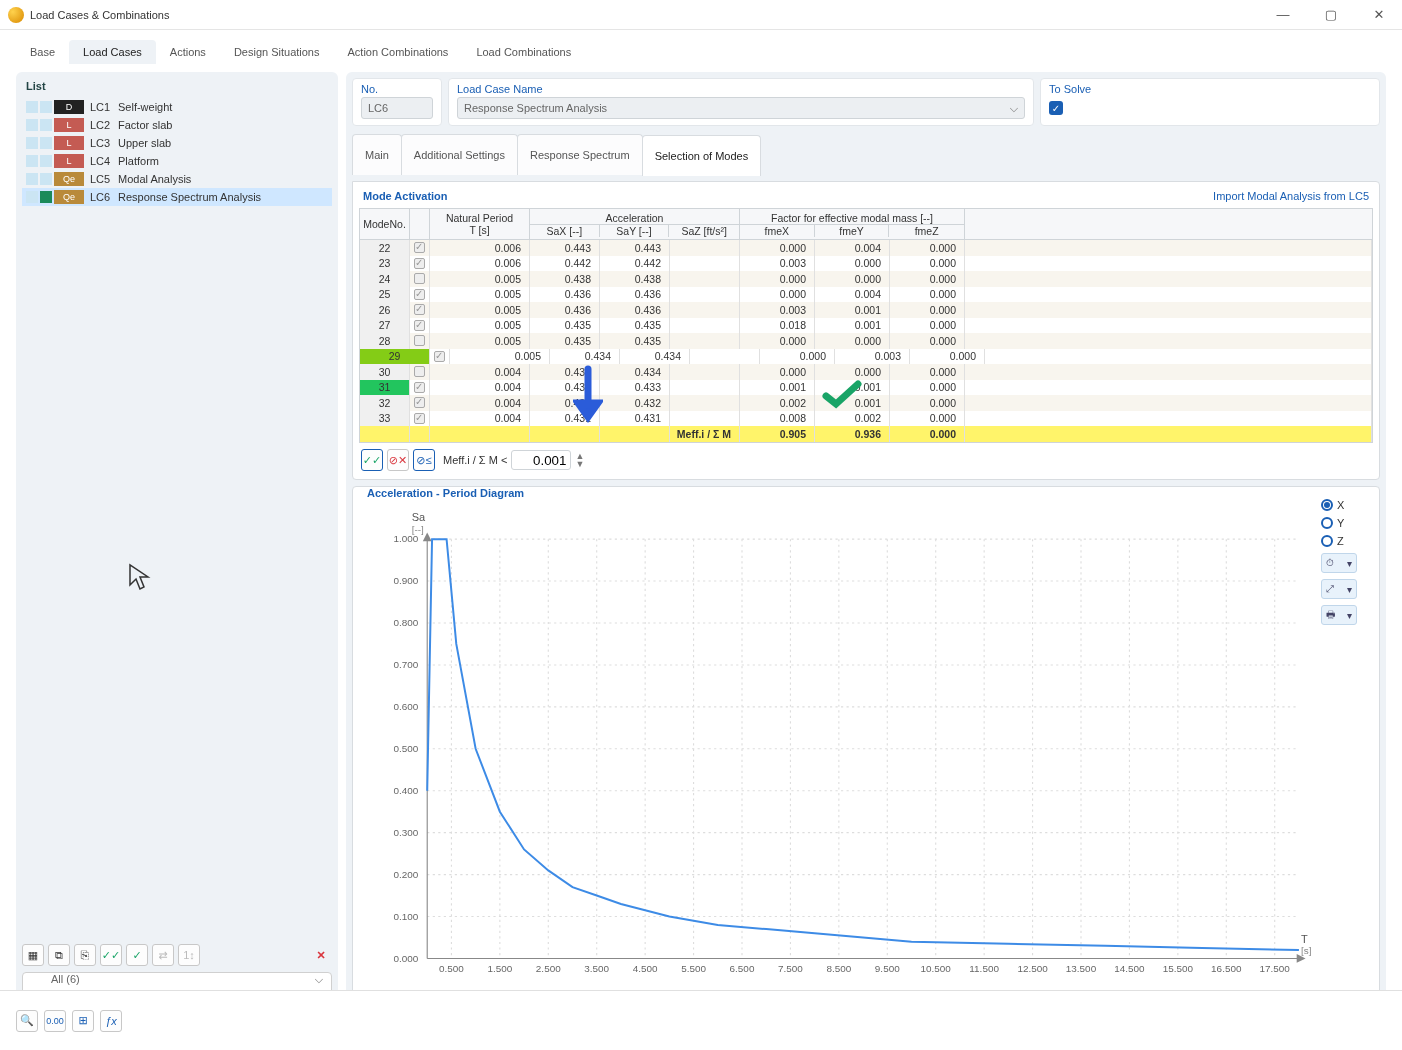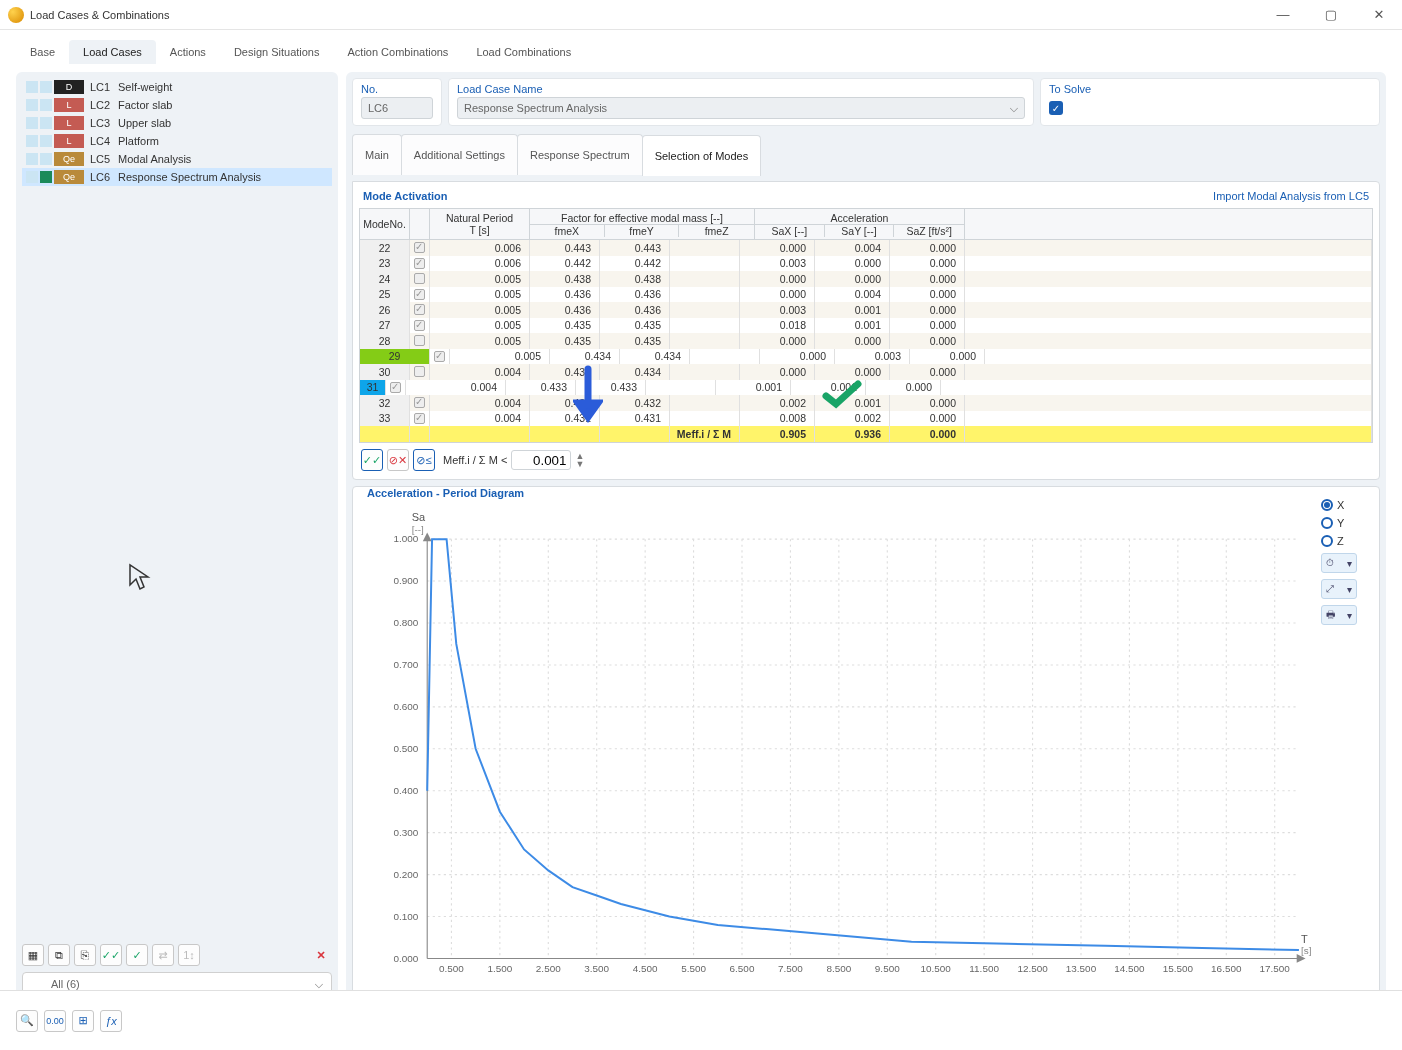--- a/index.html
+++ b/index.html
@@ -16,21 +16,21 @@
 .panel-head { font-weight: bold; color: #244; padding: 2px 4px 6px 4px; }
 .lc-list { flex: 1; overflow: hidden; }
 .lc-row { display: flex; align-items: center; height: 18px; font-size: 11px; padding-left: 4px; cursor: pointer; }
 .lc-row.sel { background: #cfe7ff; }
 .lc-badge-a { width: 12px; height: 12px; background: #cbe5f3; margin-right: 2px; }
 .lc-badge-b { width: 12px; height: 12px; background: #cbe5f3; margin-right: 2px; }
 .lc-badge-c { width: 30px; height: 14px; color: #fff; font-size: 9px; display: flex; align-items: center; justify-content: center; margin-right: 6px; }
 .lc-id { width: 28px; }
 .left-toolbar { display: flex; gap: 4px; padding-top: 6px; }
 .tbtn { width: 22px; height: 22px; border: 1px solid #c8c8c8; background: #fdfdfd; border-radius: 3px; display: flex; align-items: center; justify-content: center; font-size: 11px; cursor: pointer; }
-.left-filter { margin-top: 6px; height: 24px; border: 1px solid #d0d0d0; border-radius: 4px; background: #fff; display: flex; align-items: center; padding: 0 8px; color: #666; }
+.left-filter { margin-top: 6px; height: 24px; border: 1px solid #d0d0d0; border-radius: 4px; background: #fff; display: flex; align-items: flex-start; padding: 0 8px; color: #666; }
 .right-panel { flex: 1; background: #eef2f6; border-radius: 6px; padding: 6px; display: flex; flex-direction: column; gap: 6px; overflow: hidden; }
 .top-fields { display: flex; gap: 6px; }
 .field-box { background: #fff; border-radius: 4px; padding: 4px 8px 6px 8px; border: 1px solid #e2e6ea; }
 .field-label { color: #1a5fb4; font-size: 11px; margin-bottom: 2px; }
 .field-input { height: 22px; border: 1px solid #cfd4d8; border-radius: 3px; padding: 0 6px; background: #eceff2; display: flex; align-items: center; color: #666; }
 .sub-tabs { display: flex; gap: 0; margin-top: 2px; }
 .sub-tab { padding: 14px 12px; background: #fcfcfd; border: 1px solid #d8dce0; border-bottom: none; color: #555; cursor: pointer; border-top-left-radius: 4px; border-top-right-radius: 4px; margin-right: -1px; }
 .sub-tab.active { background: #fff; color: #222; border-top: 1px solid #d8dce0; position: relative; top: 1px; }
 .modes-box { background: #fff; border: 1px solid #d8dce0; border-radius: 0 4px 4px 4px; padding: 6px; }
 .modes-head { display: flex; justify-content: space-between; padding: 2px 4px 6px 4px; }
@@ -84,20 +84,21 @@
     <div class="main-tab active">Load Cases</div>
     <div class="main-tab">Actions</div>
     <div class="main-tab">Design Situations</div>
     <div class="main-tab">Action Combinations</div>
     <div class="main-tab">Load Combinations</div>
   </div>
 
 <div class="workarea">
 
   <div class="left-panel">
+    <div class="panel-head">List</div>
     <div class="lc-list" id="lc-list">
         <div class="lc-row">
           <span class="lc-badge-a"></span>
           <span class="lc-badge-b" style="background:#cbe5f3"></span>
           <span class="lc-badge-c" style="background:#222">D</span>
           <span class="lc-id">LC1</span>
           <span>Self-weight</span>
         </div>
         <div class="lc-row">
           <span class="lc-badge-a"></span>
@@ -192,36 +193,36 @@
         <div class="mt-head">
           <div class="mh" style="width:50px;height:30px;flex-direction:row">
             <span>Mode</span>
               <span>No.</span>
           </div>
           <div class="mh" style="width:20px"></div>
           <div class="mh" style="width:100px;flex-direction:column">
             <span>Natural Period</span>
               <span>T [s]</span>
           </div>
+          <div class="mh" style="width:210px;flex-direction:column">
+            <span>Acceleration</span>
+            <div style="display:flex;width:100%;border-top:1px solid #cfd4d8">
+              <div class="mh" style="width:70px;border-left:none">SaX [--]</div>
+              <div class="mh" style="width:70px">SaY [--]</div>
+              <div class="mh" style="width:70px;border-right:none">SaZ [ft/s²]</div>
+            </div>
+          </div>
           <div class="mh" style="width:225px;flex-direction:column">
             <span>Factor for effective modal mass [--]</span>
             <div style="display:flex;width:100%;border-top:1px solid #cfd4d8">
               <div class="mh" style="width:75px;border-left:none">fmeX</div>
               <div class="mh" style="width:75px">fmeY</div>
               <div class="mh" style="width:75px;border-right:none">fmeZ</div>
             </div>
           </div>
-          <div class="mh" style="width:210px;flex-direction:column">
-            <span>Acceleration</span>
-            <div style="display:flex;width:100%;border-top:1px solid #cfd4d8">
-              <div class="mh" style="width:70px;border-left:none">SaX [--]</div>
-              <div class="mh" style="width:70px">SaY [--]</div>
-              <div class="mh" style="width:70px;border-right:none">SaZ [ft/s²]</div>
-            </div>
-          </div>
           <div class="mh" style="flex:1;border-right:none"></div>
         </div>
         <div id="mt-body">
             <div class="mt-row">
               <div class="mc center" style="width:50px;background:#f0f0f0">22</div>
               <div class="mc center" style="width:20px">
                 <span class="chk on"></span>
               </div>
               <div class="mc" style="width:100px">0.006</div>
               <div class="mc" style="width:70px">0.443</div>
@@ -338,21 +339,21 @@
               <div class="mc" style="width:100px">0.004</div>
               <div class="mc" style="width:70px">0.434</div>
               <div class="mc" style="width:70px">0.434</div>
               <div class="mc" style="width:70px"></div>
               <div class="mc" style="width:75px">0.000</div>
               <div class="mc" style="width:75px">0.000</div>
               <div class="mc" style="width:75px">0.000</div>
               <div class="mc" style="flex:1"></div>
             </div>
             <div class="mt-row">
-              <div class="mc center" style="width:26px;background:#0ea5e9">31</div>
+              <div class="mc center" style="width:50px;background:#22c55e">31</div>
               <div class="mc center" style="width:20px">
                 <span class="chk on"></span>
               </div>
               <div class="mc" style="width:100px">0.004</div>
               <div class="mc" style="width:70px">0.433</div>
               <div class="mc" style="width:70px">0.433</div>
               <div class="mc" style="width:70px"></div>
               <div class="mc" style="width:75px">0.001</div>
               <div class="mc" style="width:75px">0.001</div>
               <div class="mc" style="width:75px">0.000</div>

